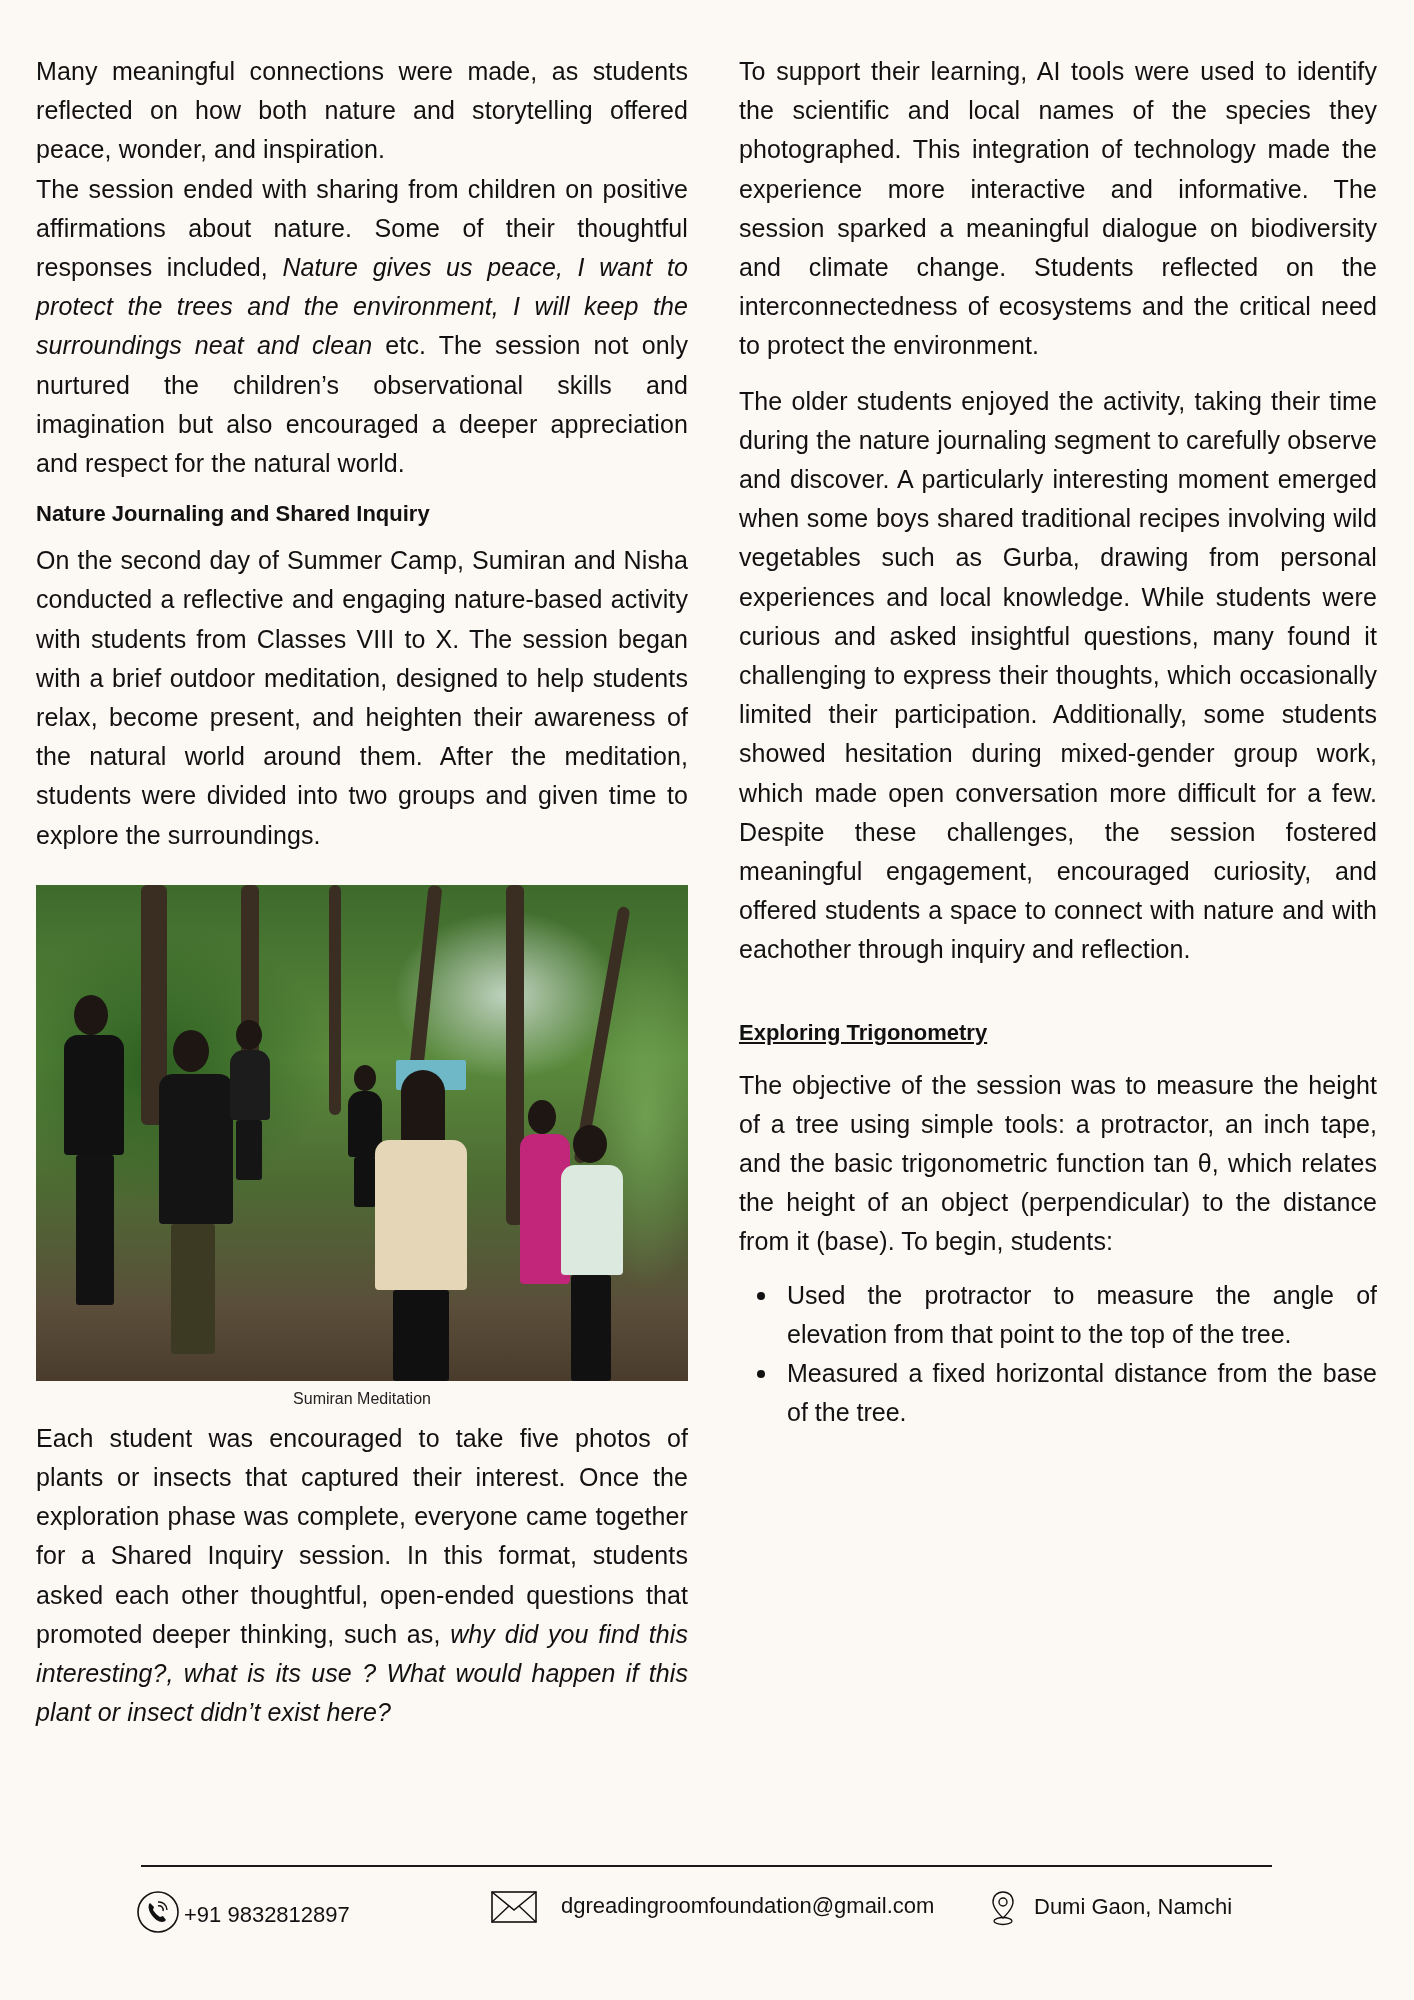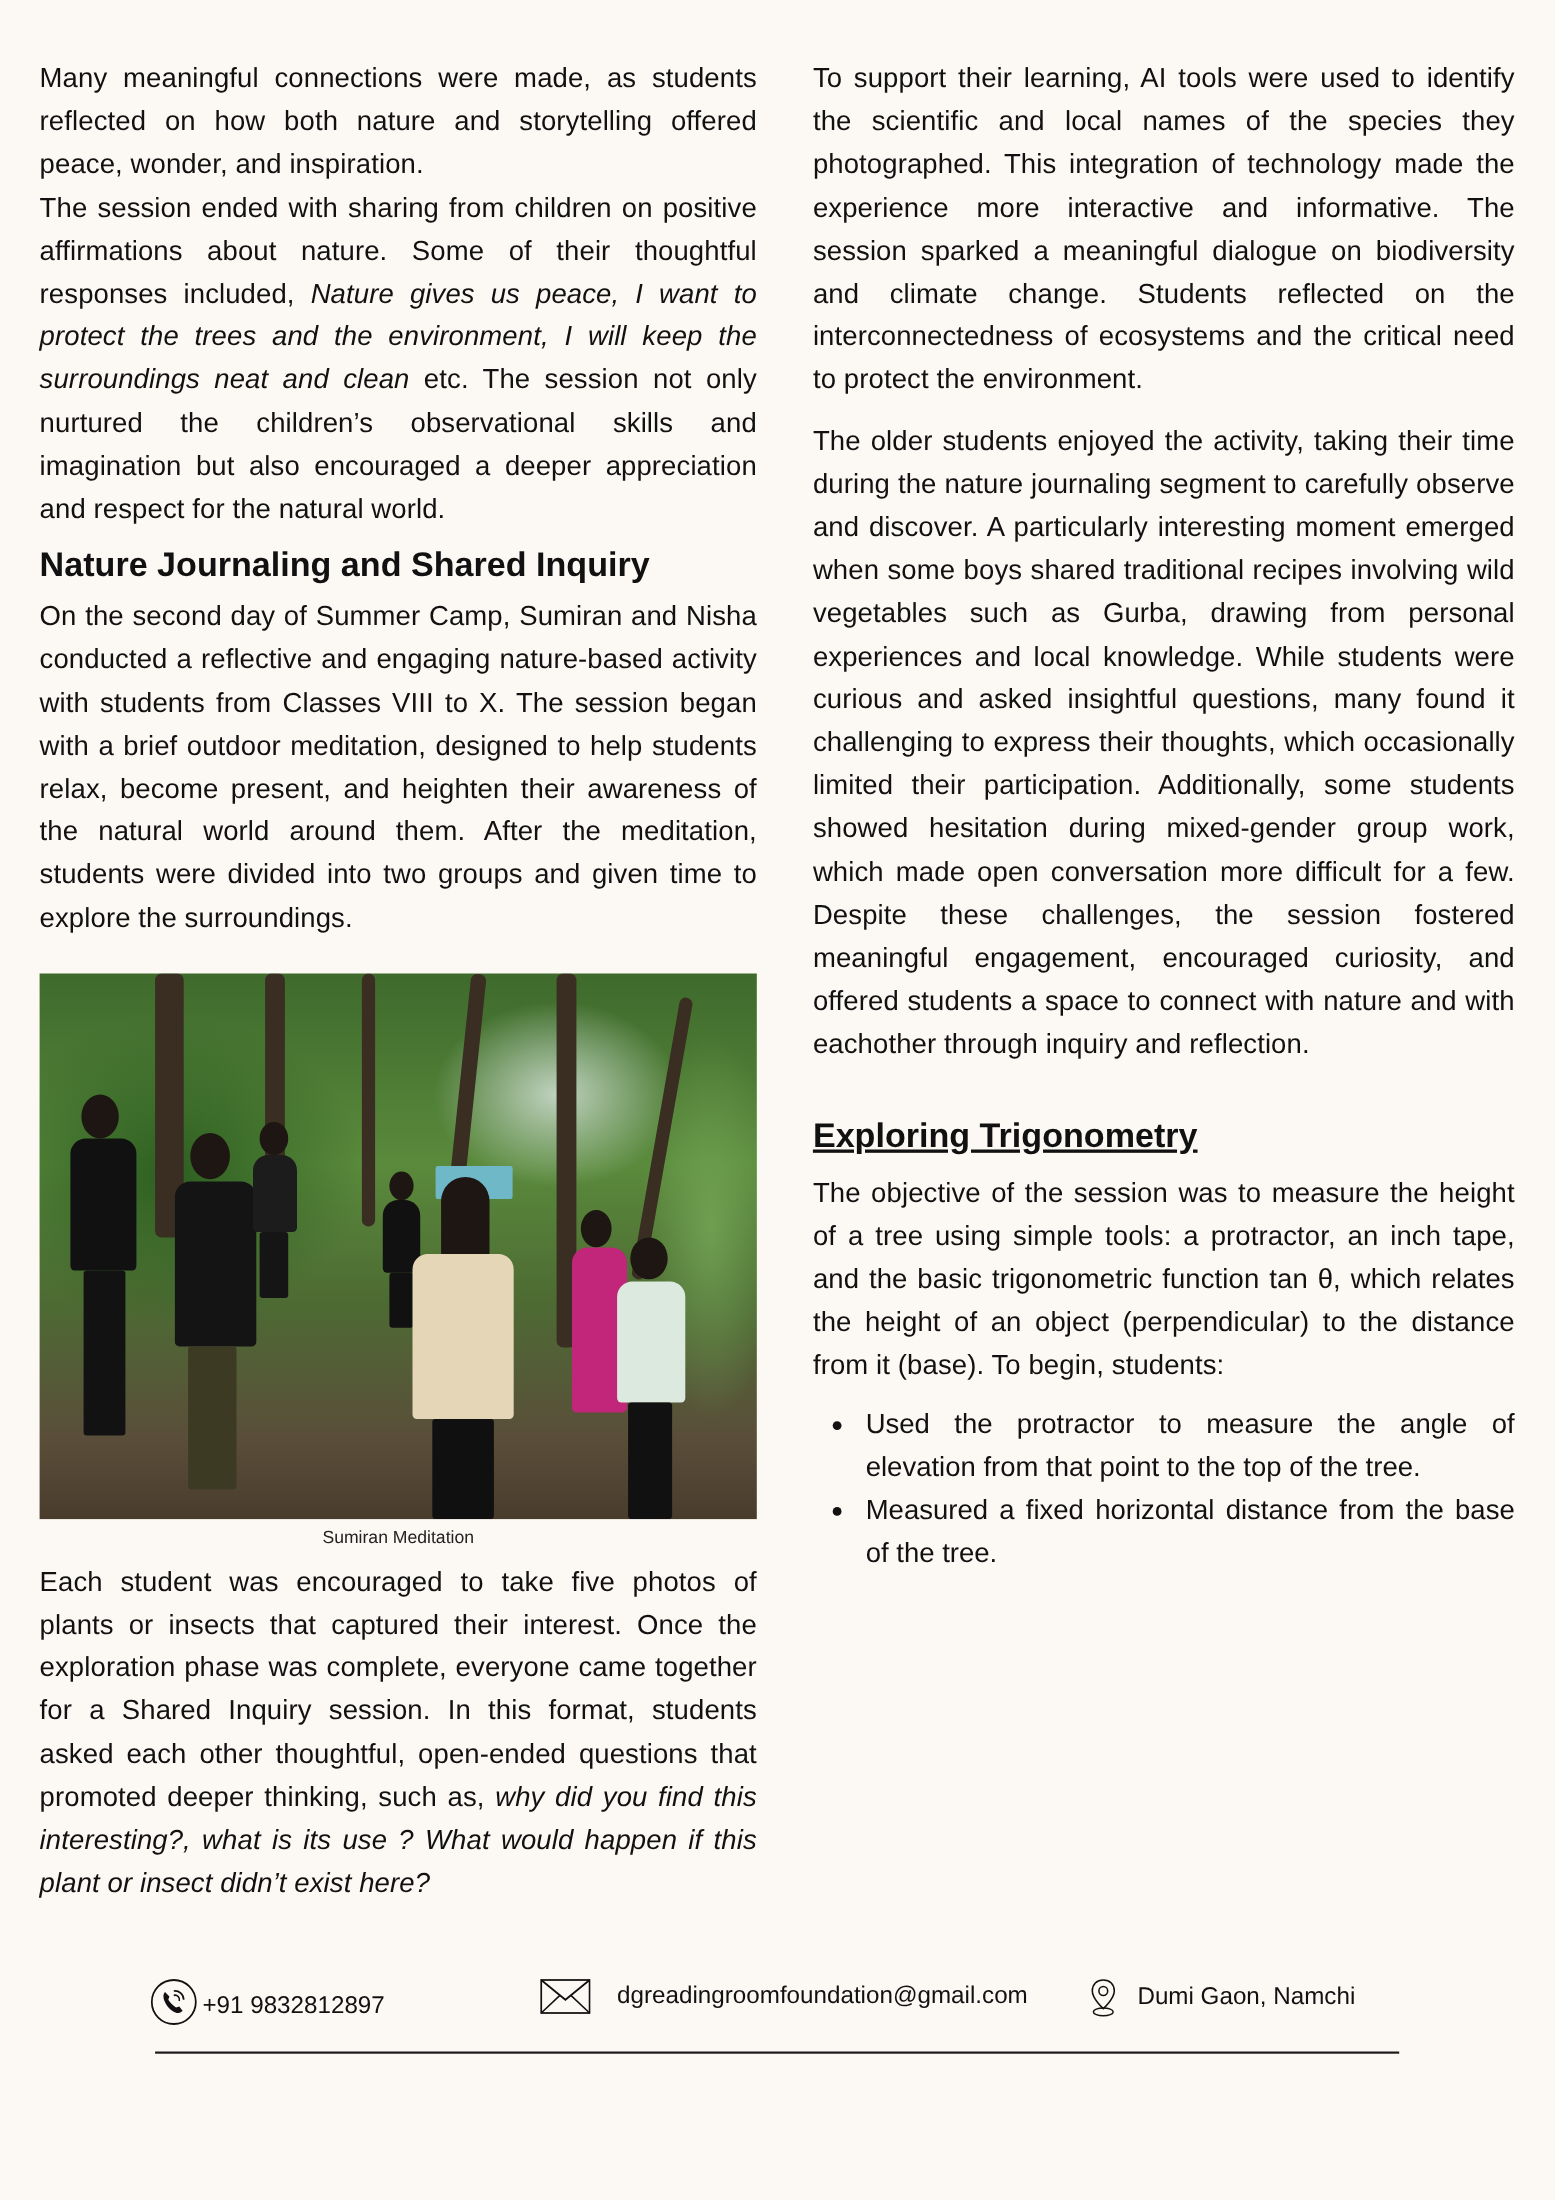--- a/index.html
+++ b/index.html
@@ -24,21 +24,21 @@
   p {
     margin: 0;
     font-size: 25px;
     line-height: 39.2px;
     text-align: justify;
     letter-spacing: 0.1px;
   }
   .para-gap { margin-top: 16px; }
   h3 {
     margin: 14px 0 10px 0;
-    font-size: 31px;
+    font-size: 22px;
     line-height: 34px;
     font-weight: bold;
   }
   em { font-style: italic; }
   .photo {
     width: 652px;
     height: 496px;
     margin-top: 30px;
     position: relative;
     overflow: hidden;
@@ -85,21 +85,21 @@
   .footer-line {
     position: absolute;
     left: 141px;
     top: 1865px;
     width: 1131px;
     height: 2px;
     background: #1a1a1a;
   }
   .footer {
     position: absolute;
-    top: 1798px;
+    top: 1890px;
     left: 0;
     width: 1316px;
     height: 50px;
   }
   .footer-item {
     position: absolute;
     display: flex;
     align-items: center;
     font-size: 22px;
     color: #111;

